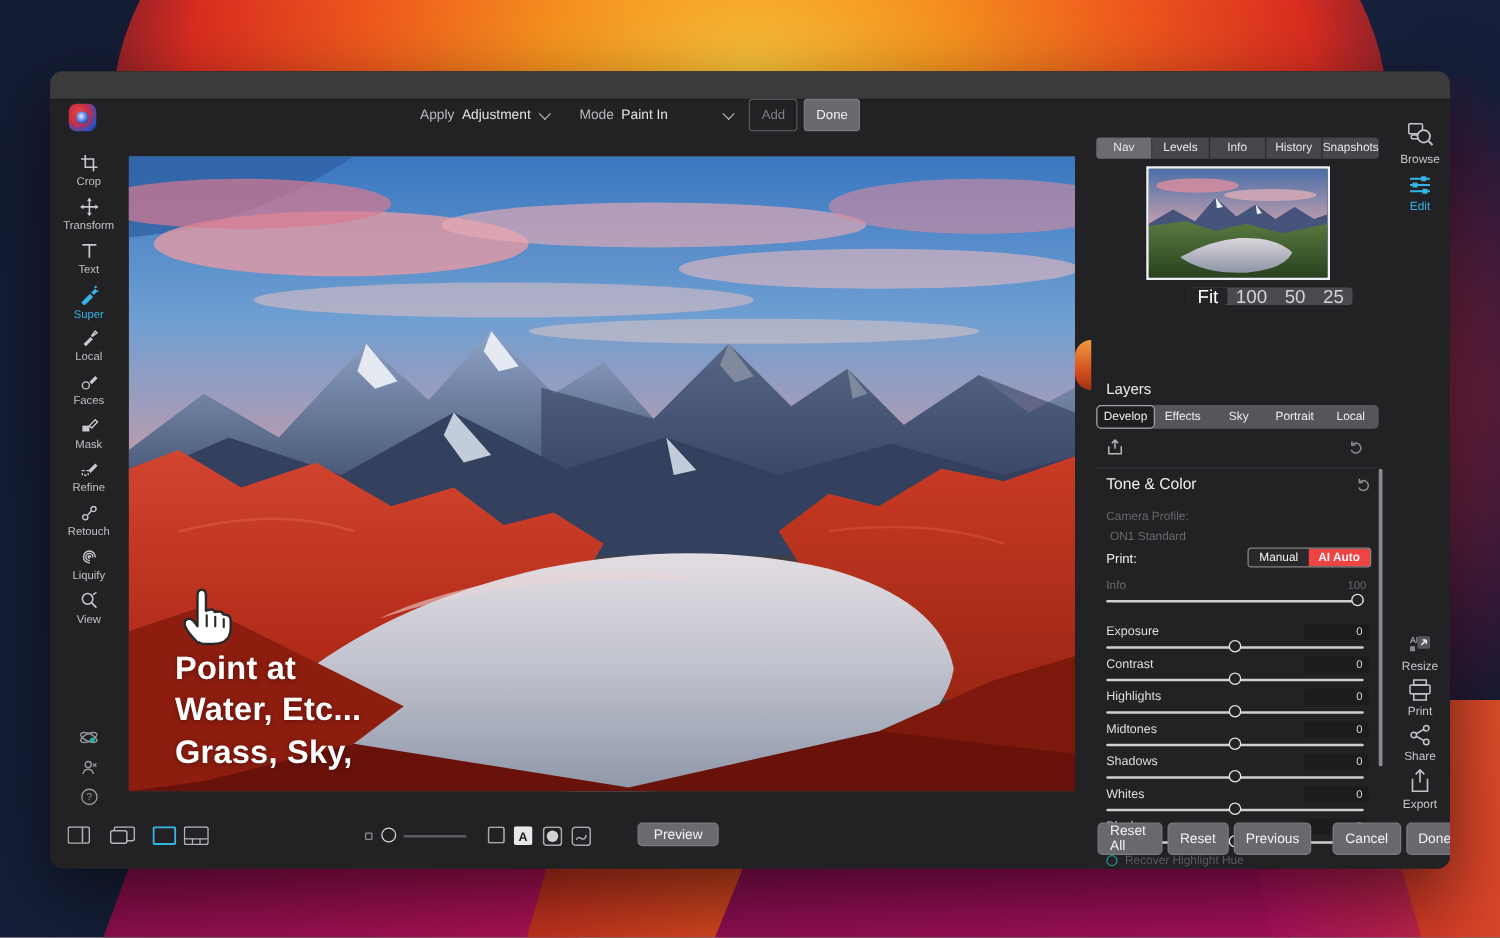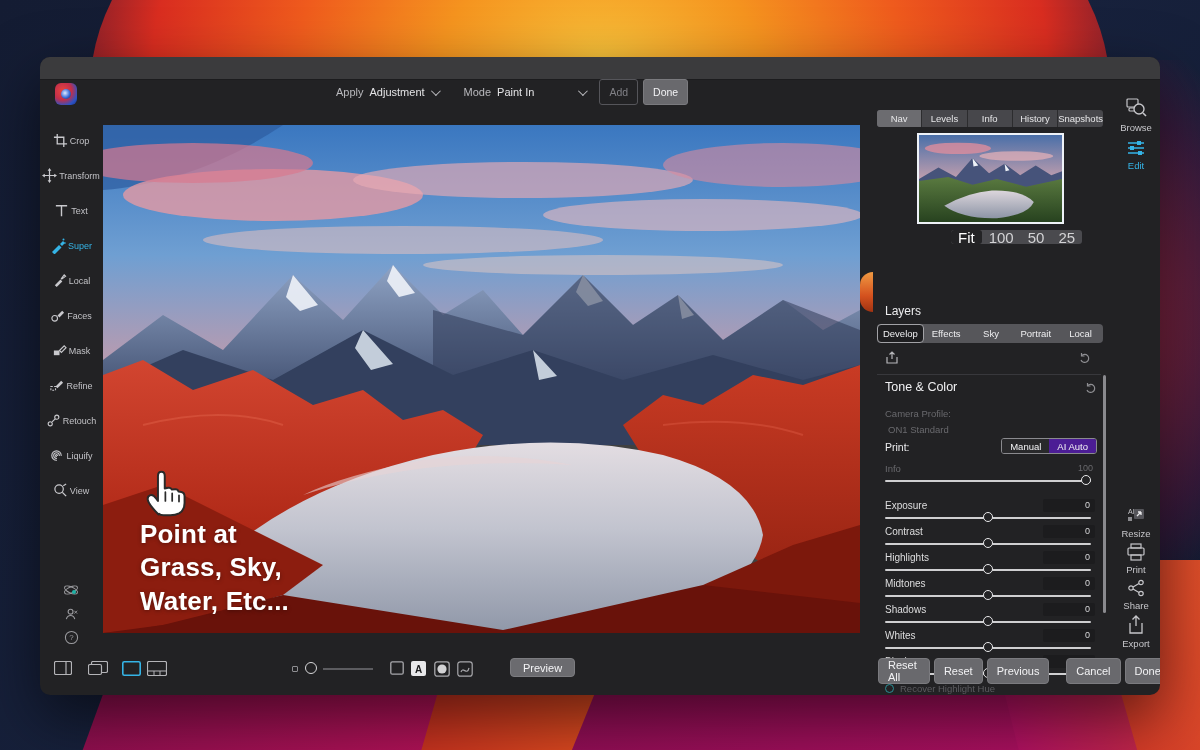--- a/index.html
+++ b/index.html
@@ -32,21 +32,21 @@
   
   .topbar { position:absolute; left:296px; top:24px; height:22px; display:flex; align-items:center; font-size:11px; color:#e4e4e6; }
   .topbar .lbl { color:#b9b9bd; margin-right:6px; }
   .chev { width:7px; height:7px; border-right:1.5px solid #b9b9bd; border-bottom:1.5px solid #b9b9bd; transform:rotate(45deg) translateY(-2px); display:inline-block; margin-left:6px; }
   .btn { display:inline-flex; align-items:center; justify-content:center; height:17px; padding:12px 9px; border-radius:3px;
     font-size:10.5px; color:#f2f2f4; background:#69696d; border:1px solid #7a7a7e; }
   .btn.dim { background:transparent; border:1px solid #55555a; color:#808086; }
 
   
   .tool-rail { position:absolute; left:0; top:66px; width:62px; display:flex; flex-direction:column; }
-  .tool { height:35px; display:flex; flex-direction:row; align-items:center; justify-content:center; gap:2px; color:#c9c9cd; }
+  .tool { height:35px; display:flex; flex-direction:column; align-items:center; gap:2px; color:#c9c9cd; }
   .tool .tlabel { font-size:9px; color:#c2c2c6; }
   .tool.active, .tool.active .tlabel { color:#35b4e6; }
   .tool svg { display:block; }
   .util-rail { position:absolute; left:0; width:62px; display:flex; flex-direction:column; align-items:center; gap:8px; top:524px; }
 
   
   .canvas { position:absolute; left:63px; top:68px; width:757px; height:508px; background:#404040; }
   .canvas svg { display:block; width:100%; height:100%; }
   .overlay-text { position:absolute; left:37px; top:393px; font-size:26px; font-weight:800; color:#fff; line-height:1.28;
     text-shadow:0 1px 4px rgba(0,0,0,.35); letter-spacing:.2px; }
@@ -77,21 +77,21 @@
   .ftab.active { background:#1e1e20; border:1px solid #a2a2a6; border-radius:4px; }
   .prow-icons { position:absolute; left:0; top:243px; width:226px; height:16px; }
   .divider { position:absolute; left:2px; top:266px; width:224px; border-top:1px solid #38383c; }
   .tc-title { position:absolute; left:10px; top:272px; font-size:12.5px; color:#f0f0f2; }
   .dimtext { color:#69696d; }
   .cam-label { position:absolute; left:10px; top:300px; font-size:9.5px; }
   .cam-value { position:absolute; left:13px; top:316px; font-size:9.5px; }
   .tone-label { position:absolute; left:10px; top:333px; font-size:10.5px; color:#eeeef0; }
   .seg { position:absolute; right:10px; top:330px; height:16px; display:flex; border:1px solid #8a8a8e; border-radius:3px; overflow:hidden; }
   .seg-opt { padding:0 8px; display:flex; align-items:center; font-size:9.5px; color:#f4f4f6; background:#29292b; }
-  .seg-opt.selected { background:#4c1d95; font-weight:normal; }
+  .seg-opt.selected { background:#ef4444; font-weight:bold; }
   .auto-label { position:absolute; left:10px; top:355px; font-size:9.5px; }
   .auto-value { position:absolute; right:14px; top:355px; font-size:9px; }
   .track { position:absolute; height:2px; background:#cfcfd1; border-radius:1px; }
   .handle { position:absolute; top:-5px; width:10px; height:10px; border:1.5px solid #e9e9eb; border-radius:50%; background:#232325; }
   .auto-track { left:10px; top:372px; width:206px; }
   .sliders { position:absolute; left:0; top:390px; width:232px; }
   .srow { position:relative; height:26px; }
   .srow .slabel { position:absolute; left:10px; top:2px; font-size:10px; color:#dededf; }
   .srow .sval { position:absolute; right:12px; top:1px; width:52px; height:13px; background:#1c1c1e; border-radius:2px;
     font-size:9px; color:#d8d8da; text-align:right; padding:1px 5px 0 0; }
@@ -297,22 +297,22 @@
         <path d="M560 300 Q640 290 700 310" stroke="#e06048" stroke-width="2" fill="none" opacity=".4"></path>
       </svg>
       <div class="hand-cursor">
         <svg width="46" height="52" viewBox="0 0 36 42">
           <path d="M12 40 q-7 -7 -8.5 -11 q-1 -3.5 1.5 -4.5 q2.5 -1 5 2.5 l1.5 2 V9 q0 -3.5 2.8 -3.5 q2.7 0 2.7 3.5 v10 l2.6 -.6 q2.4 -.5 3 1.4 l2.8 -.2 q2.2 -.1 2.7 1.8 l2.4 .4 q2.5 .5 2.5 3.8 v5 q0 6 -4.5 8.5 q-3 1.5 -7.5 1.4 h-5 q-2.5 0 -3.5 -1z" fill="#fff" stroke="#2a2a2a" stroke-width="1.6" stroke-linejoin="round"></path>
           <path d="M17.5 22v7M23 23v6M28.5 24.5v5" stroke="#2a2a2a" stroke-width="1.4" stroke-linecap="round" fill="none"></path>
         </svg>
       </div>
       <div class="overlay-text">
         <div>Point at</div>
+        <div>Water, Etc...</div>
         <div>Grass, Sky,</div>
-        <div>Water, Etc...</div>
       </div>
     </div>
 
     <div class="collapse-handle"></div>
 
     <div class="rpanel">
       <div class="rtabs">
         <div class="rtab active">Nav</div>
         <div class="rtab">Levels</div>
         <div class="rtab">Info</div>

